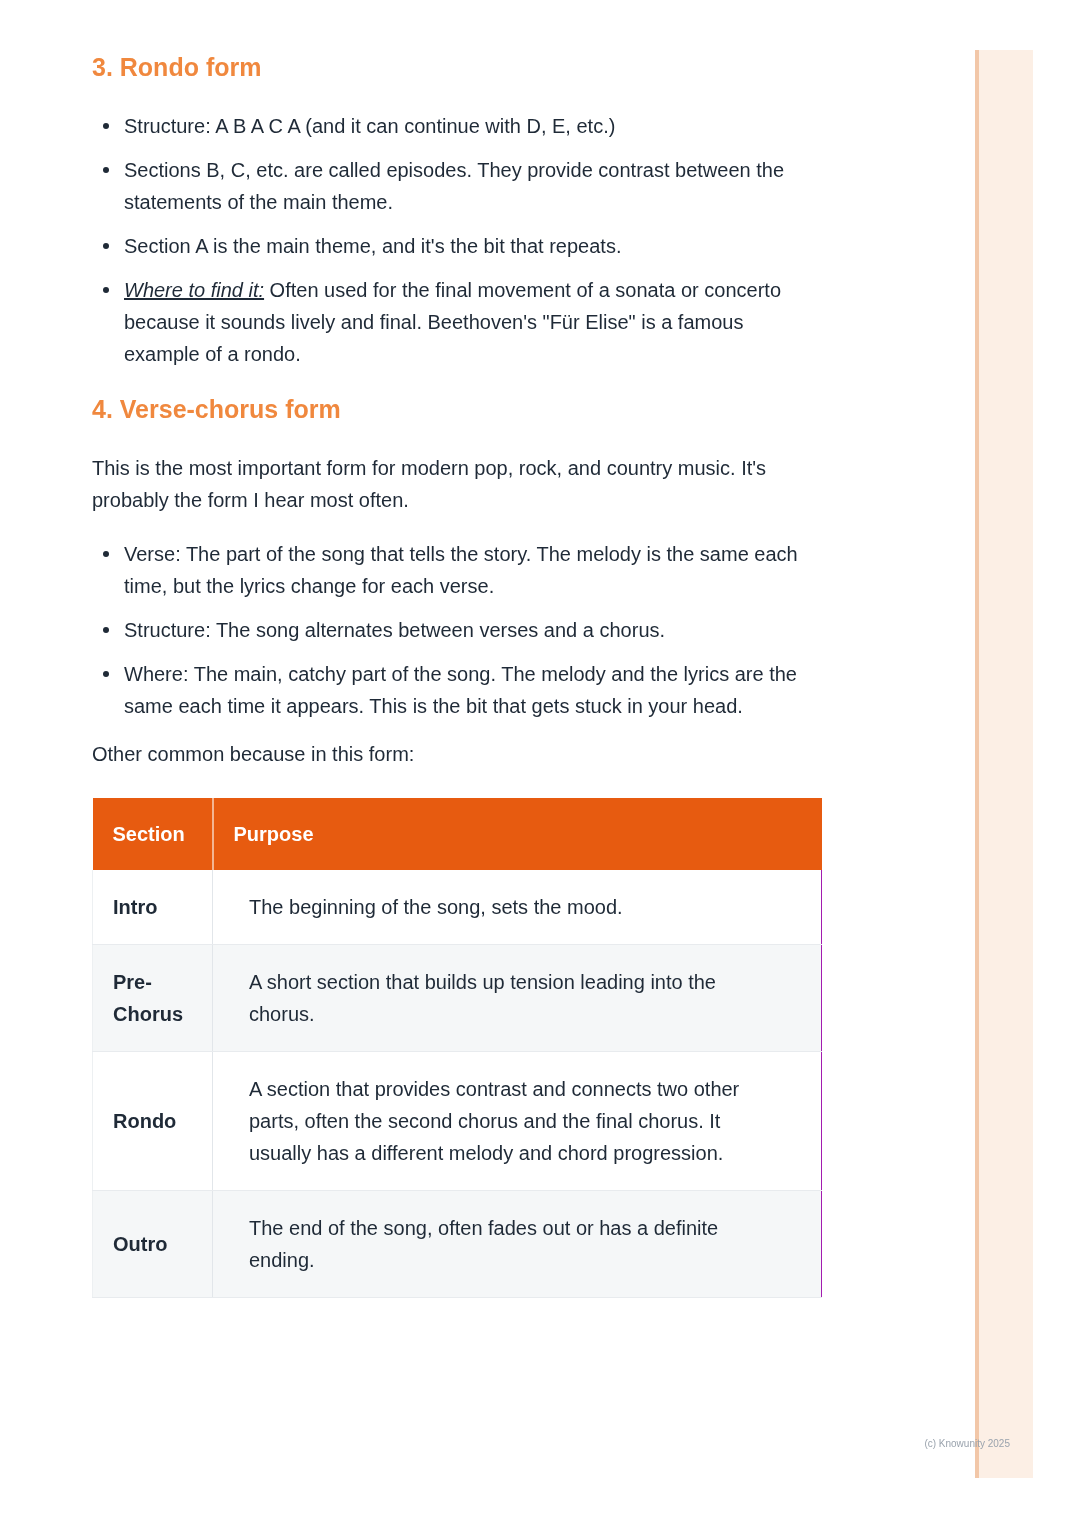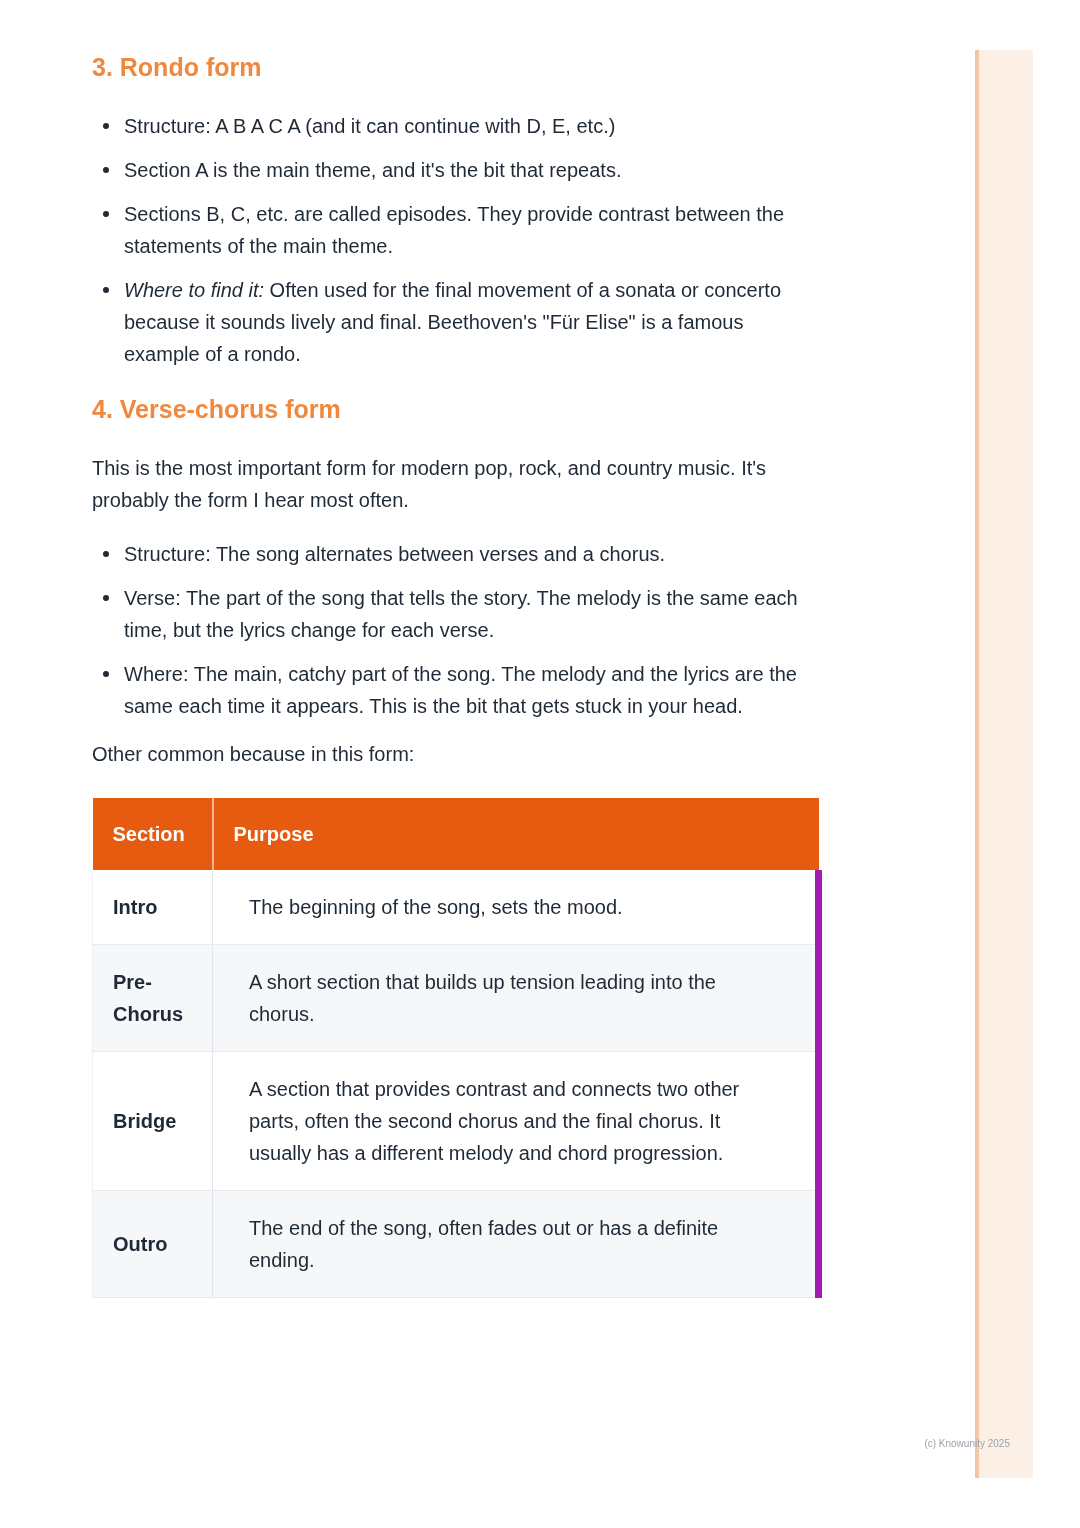--- a/index.html
+++ b/index.html
@@ -63,21 +63,21 @@
     content:"";
     position:absolute;
     left:11px;
     top:13px;
     width:6px;
     height:6px;
     border-radius:50%;
     background:#1F2A37;
   }
   .b { font-weight:400; }
-  .i { font-style:italic; }
+  .i { font-style:italic;text-decoration:underline; }
   p.table-lead {
     font-size:20px;
     line-height:32px;
     margin-top:12px;
     margin-bottom:28px;
   }
   table.sections-table {
     width:730px;
     border-collapse:collapse;
   }
@@ -102,21 +102,21 @@
     border-bottom:1px solid #E8EBEE;
   }
   table.sections-table tbody td.sec {
     font-weight:700;
     padding-left:20px;
     padding-right:12px;
     border-right:1px solid #E2E6EA;
     border-left:1px solid #EDF0F2;
   }
   table.sections-table tbody td.pur {
-    border-right:7px solid #a21caf;
+    border-right:1px solid #a21caf;
     margin-left:8px;
   }
   table.sections-table tbody tr:nth-child(even) { background:#F5F7F8; }
   .footer-note {
     position:absolute;
     top:1438px;
     right:70px;
     font-size:10px;
     color:#9AA3AD;
     z-index:3;
@@ -132,40 +132,40 @@
   <main class="content">
 
     <h2 class="section-heading">3. Rondo form</h2>
 
 
     <ul class="bullets">
       <li>
         <span class="b">Structure: A B A C A</span><span> (and it can continue with D, E, etc.)</span>
       </li>
       <li>
+        <span>Sections </span><span class="b">B</span><span>, </span><span class="b">C</span><span>, etc. are called </span><span class="b">episodes</span><span>. They provide contrast between the statements of the main theme.</span>
+      </li>
+      <li>
         <span>Section </span><span class="b">A</span><span> is the main theme, and it's the bit that repeats.</span>
       </li>
       <li>
-        <span>Sections </span><span class="b">B</span><span>, </span><span class="b">C</span><span>, etc. are called </span><span class="b">episodes</span><span>. They provide contrast between the statements of the main theme.</span>
-      </li>
-      <li>
         <span class="i">Where to find it:</span><span> Often used for the final movement of a sonata or concerto because it sounds lively and final. Beethoven's "Für Elise" is a famous example of a rondo.</span>
       </li>
     </ul>
 
     <h2 class="section-heading second">4. Verse-chorus form</h2>
 
     <p class="body-text">This is the most important form for modern pop, rock, and country music. It's probably the form I hear most often.</p>
 
     <ul class="bullets">
       <li>
+        <span class="b">Verse:</span><span> The part of the song that tells the story. The melody is the same each time, but the </span><span class="b">lyrics change</span><span> for each verse.</span>
+      </li>
+      <li>
         <span class="b">Structure:</span><span> The song alternates between verses and a chorus.</span>
-      </li>
-      <li>
-        <span class="b">Verse:</span><span> The part of the song that tells the story. The melody is the same each time, but the </span><span class="b">lyrics change</span><span> for each verse.</span>
       </li>
       <li>
         <span class="b">Where:</span><span> The main, catchy part of the song. The melody and the </span><span class="b">lyrics are the same</span><span> each time it appears. This is the bit that gets stuck in your head.</span>
       </li>
     </ul>
 
     <p class="table-lead">Other common because in this form:</p>
 
     <table class="sections-table">
       <thead>
@@ -177,21 +177,21 @@
       <tbody>
         <tr>
           <td class="sec">Intro</td>
           <td class="pur">The beginning of the song, sets the mood.</td>
         </tr>
         <tr>
           <td class="sec">Pre-Chorus</td>
           <td class="pur">A short section that builds up tension leading into the chorus.</td>
         </tr>
         <tr>
-          <td class="sec">Bridge</td>
+          <td class="sec">Rondo</td>
           <td class="pur">A section that provides contrast and connects two other parts, often the second chorus and the final chorus. It usually has a different melody and chord progression.</td>
         </tr>
         <tr>
           <td class="sec">Outro</td>
           <td class="pur">The end of the song, often fades out or has a definite ending.</td>
         </tr>
       </tbody>
     </table>
 
   </main>

